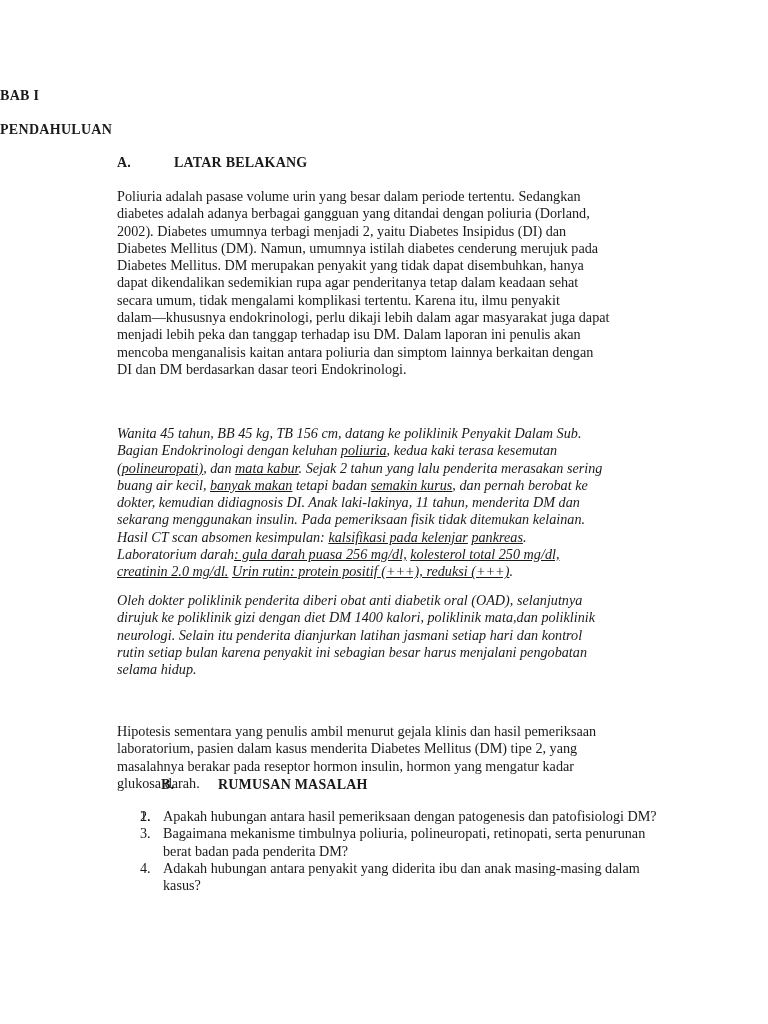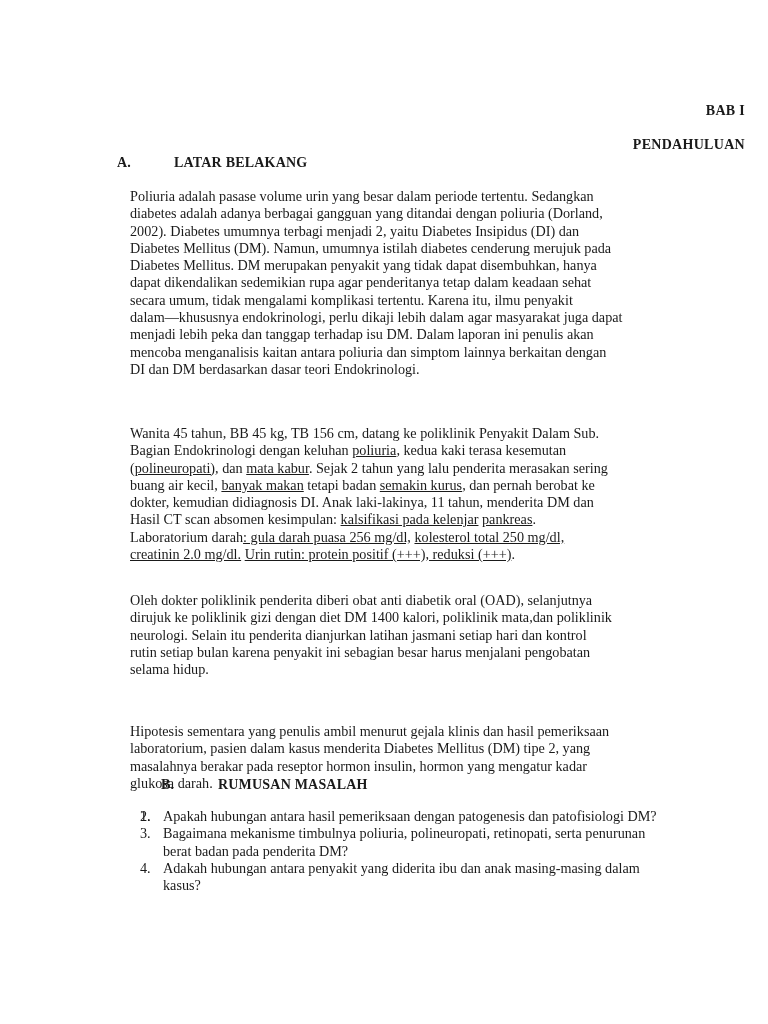--- a/index.html
+++ b/index.html
@@ -1,24 +1,24 @@
 <!DOCTYPE html>
 <html><head>
 <meta charset="utf-8">
 <style>
   html, body { margin:0; padding:0; background:#ffffff; }
   body { width:768px; height:1024px; position:relative; overflow:hidden;
          font-family:"Liberation Serif", serif; color:#1a1a1a; }
   .page { position:absolute; left:0; top:0; width:768px; height:1024px; }
-  .center { position:absolute; left:0; width:745px; text-align:right; font-weight:bold; font-size:14px; letter-spacing:0.3px;margin-top:15px; }
+  .center { position:absolute; left:0; width:745px; text-align:left; font-weight:bold; font-size:14px; letter-spacing:0.3px; }
   .heading { position:absolute; left:117px; font-weight:bold; font-size:14px; letter-spacing:0.2px; }
   .heading .num { display:inline-block; width:57px; }
-  .para { position:absolute; left:117px; width:540px; font-size:14.2px; line-height:17.3px;margin-left:13px; }
+  .para { position:absolute; left:117px; width:540px; font-size:14.2px; line-height:17.3px; }
   .line { white-space:nowrap; height:17.3px; }
-  .ital { }
+  .ital { font-style:italic; }
   .u { text-decoration:underline; }
   ol.list { position:absolute; left:117px; top:808px; width:540px; margin:0; padding:0; list-style:none; font-size:14.2px; line-height:17.3px; }
   ol.list li { position:relative; padding-left:46px; }
   ol.list li .n { position:absolute; left:23px; top:0; }
 </style>
 </head>
 <body>
 
 <div class="page">
 
@@ -43,20 +43,21 @@
     <div class="line">DI dan DM berdasarkan dasar teori Endokrinologi.</div>
   </div>
 
 
   <div class="para ital" style="top:425px;">
     <div class="line">Wanita 45 tahun, BB 45 kg, TB 156 cm, datang ke poliklinik Penyakit Dalam Sub.</div>
     <div class="line"><span>Bagian Endokrinologi dengan keluhan </span><span class="u">poliuria</span><span>, kedua kaki terasa kesemutan</span></div>
     <div class="line"><span class="u">(polineuropati)</span><span>, dan </span><span class="u">mata kabur</span><span>. Sejak 2 tahun yang lalu penderita merasakan sering</span></div>
     <div class="line"><span>buang air kecil, </span><span class="u">banyak makan</span><span> tetapi badan </span><span class="u">semakin kurus</span><span>, dan pernah berobat ke</span></div>
     <div class="line">dokter, kemudian didiagnosis DI. Anak laki-lakinya, 11 tahun, menderita DM dan</div>
+    <div class="line">sekarang menggunakan insulin. Pada pemeriksaan fisik tidak ditemukan kelainan.</div>
     <div class="line"><span>Hasil CT scan absomen kesimpulan: </span><span class="u">kalsifikasi pada kelenjar</span><span> </span><span class="u">pankreas</span><span>.</span></div>
     <div class="line"><span>Laboratorium darah</span><span class="u">: gula darah puasa 256 mg/dl,</span><span> </span><span class="u">kolesterol total 250 mg/dl,</span></div>
     <div class="line"><span class="u">creatinin 2.0 mg/dl.</span><span> </span><span class="u">Urin rutin: protein positif (+++), reduksi (+++)</span><span>.</span></div>
   </div>
 
   <div class="para ital" style="top:592px;">
     <div class="line">Oleh dokter poliklinik penderita diberi obat anti diabetik oral (OAD), selanjutnya</div>
     <div class="line">dirujuk ke poliklinik gizi dengan diet DM 1400 kalori, poliklinik mata,dan poliklinik</div>
     <div class="line">neurologi. Selain itu penderita dianjurkan latihan jasmani setiap hari dan kontrol</div>
     <div class="line">rutin setiap bulan karena penyakit ini sebagian besar harus menjalani pengobatan</div>

